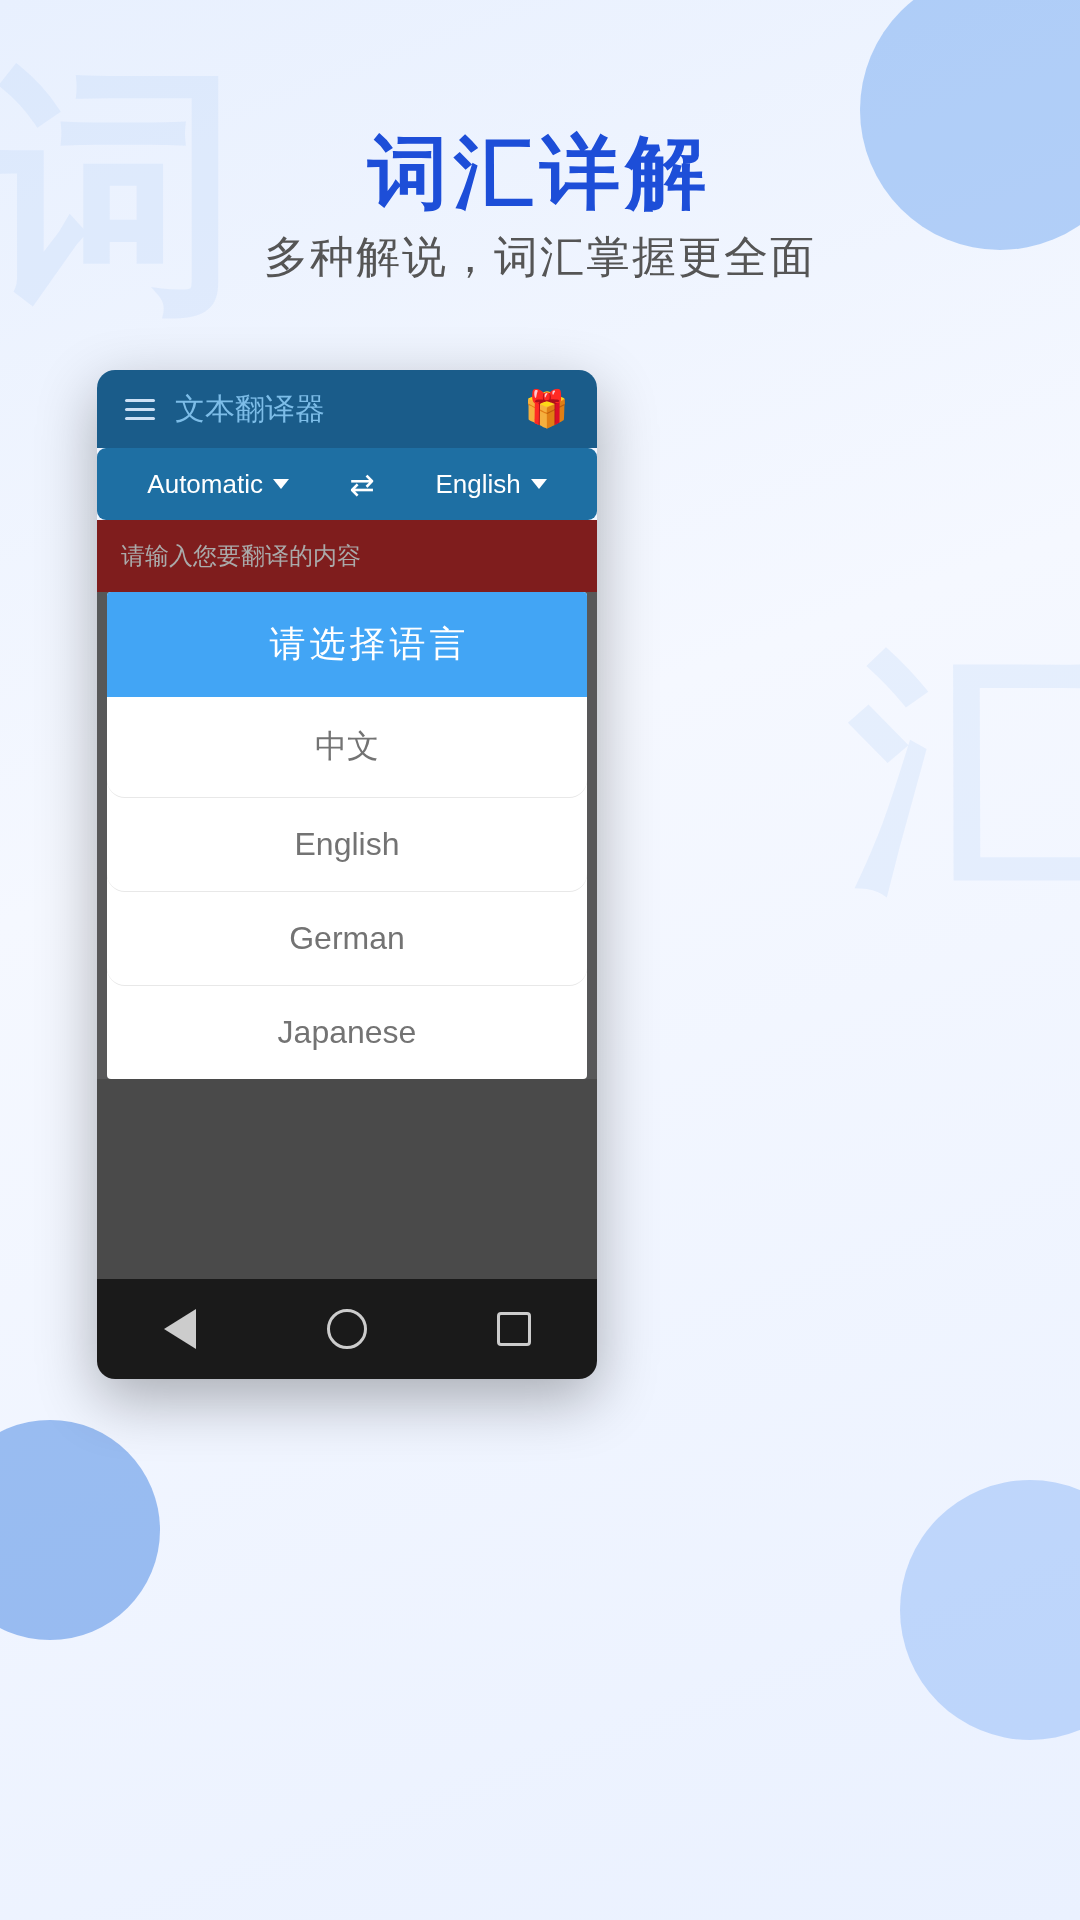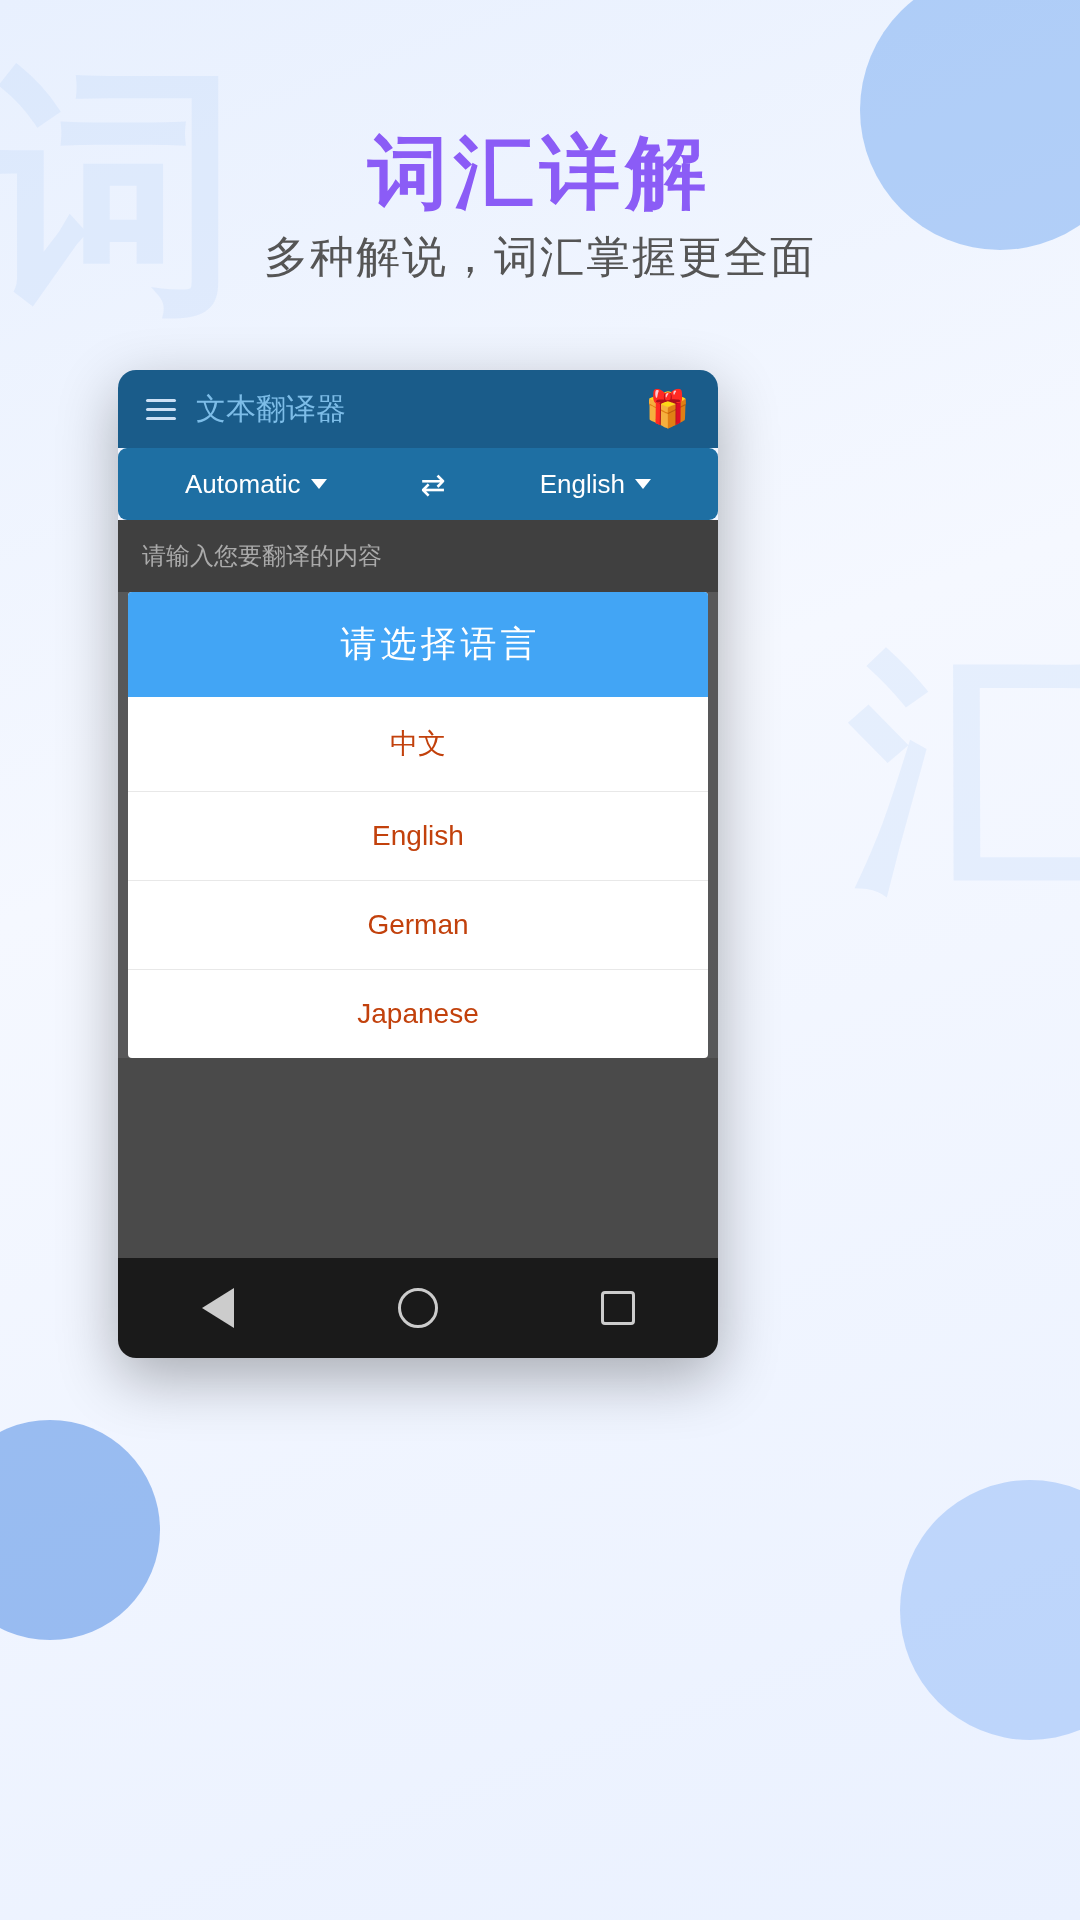--- a/index.html
+++ b/index.html
@@ -65,37 +65,37 @@
 
     
     .top-area {
       padding-top: 120px;
       text-align: center;
     }
 
     .main-title {
       font-size: 80px;
       font-weight: 800;
-      color: #8b5cf6;
+      color: #1d4ed8;
       letter-spacing: 6px;
     }
 
     .sub-title {
       font-size: 44px;
       color: #555;
       font-weight: 400;
       letter-spacing: 2px;
     }
 
     
     .app-mockup {
       position: absolute;
       top: 370px;
-      left: 118px;
-      width: 600px;
+      left: 97px;
+      width: 500px;
       border-radius: 18px;
       overflow: hidden;
       box-shadow: 0 20px 60px rgba(0,0,0,0.3);
     }
 
     
     .app-header {
       background: #1a5c8a;
       height: 78px;
       display: flex;
@@ -157,21 +157,21 @@
       display: inline-block;
     }
 
     .swap-icon {
       color: #fff;
       font-size: 30px;
     }
 
     
     .input-area {
-      background: #404040;
+      background: #7f1d1d;
       padding: 20px 24px;
       min-height: 60px;
     }
 
     .input-placeholder {
       color: #aaa;
       font-size: 24px;
     }
 
     
@@ -198,24 +198,25 @@
       color: #fff;
       font-size: 36px;
       font-weight: 500;
       letter-spacing: 4px;
       margin-left: 45px;
     }
 
     .lang-option {
       padding: 28px 0;
       text-align: center;
-      font-size: 28px;
-      color: #c2410c;
+      font-size: 32px;
+      color: #737373;
       border-bottom: 1px solid #e8e8e8;
       cursor: pointer;
+      border-radius: 18px;
     }
     .lang-option:last-child {
       border-bottom: none;
     }
 
     
     .gray-area {
       background: #4a4a4a;
       height: 200px;
     }

